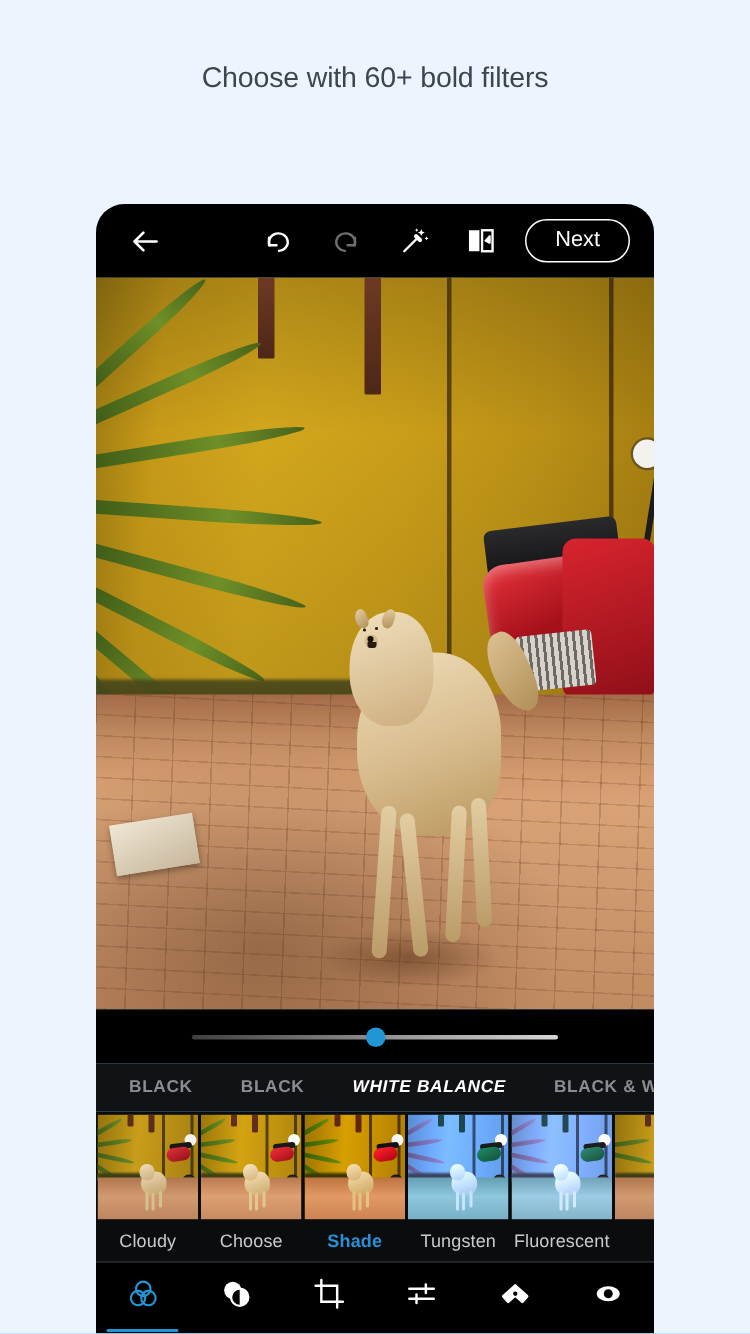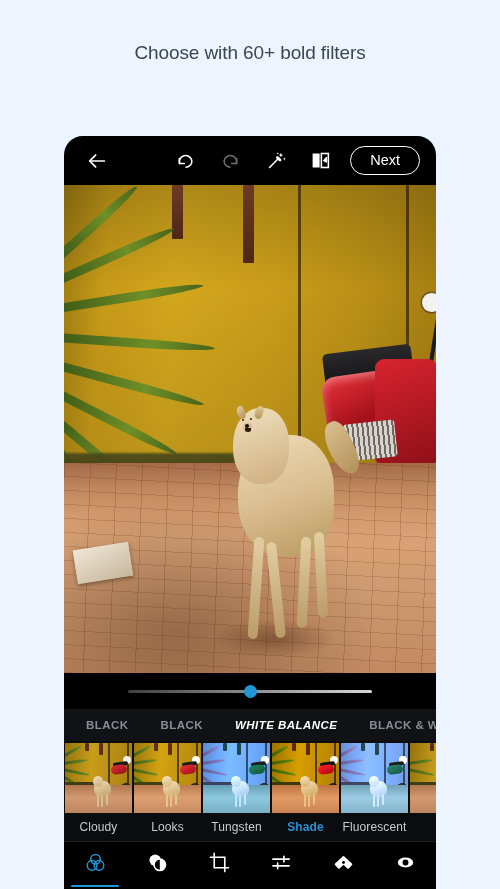--- a/index.html
+++ b/index.html
@@ -496,21 +496,56 @@
             <div class="t-ground"></div>
           <div class="t-dog">
               <div class="t-dbody"></div>
               <div class="t-dhead"></div>
               <div class="t-dleg" style="left:26%;top:58%;height:38%"></div>
               <div class="t-dleg" style="left:44%;top:60%;height:36%"></div>
               <div class="t-dleg" style="left:66%;top:58%;height:34%"></div>
             </div>
         </div>
       </div>
-      <div class="filter-label">Looks</div>
+      <div class="filter-label">Choose</div>
+    </div>
+
+    <div class="filter selected">
+      <div class="thumb vivid">
+        <div class="thumb-img">
+          <div class="t-wall"></div>
+            <div class="t-seam" style="left:64%"></div>
+            <div class="t-seam" style="left:92%"></div>
+          <div class="t-hinge" style="left:30%;top:0;height:12%"></div>
+            <div class="t-hinge" style="left:50%;top:0;height:17%"></div>
+          <div class="t-palm">
+              <div class="t-frond" style="top:8%;width:70%;transform:rotate(-30deg)"></div>
+              <div class="t-frond" style="top:26%;width:86%;transform:rotate(-8deg)"></div>
+              <div class="t-frond" style="top:46%;width:90%;transform:rotate(12deg)"></div>
+              <div class="t-frond" style="top:66%;width:76%;transform:rotate(32deg)"></div>
+              <div class="t-frond" style="top:84%;width:58%;transform:rotate(52deg)"></div>
+            </div>
+          <div class="t-moto">
+              <div class="t-mirror"></div>
+              <div class="t-seat"></div>
+              <div class="t-tank"></div>
+              <div class="t-wheel"></div>
+            </div>
+          <div class="t-hedge"></div>
+            <div class="t-ground"></div>
+          <div class="t-dog">
+              <div class="t-dbody"></div>
+              <div class="t-dhead"></div>
+              <div class="t-dleg" style="left:26%;top:58%;height:38%"></div>
+              <div class="t-dleg" style="left:44%;top:60%;height:36%"></div>
+              <div class="t-dleg" style="left:66%;top:58%;height:34%"></div>
+            </div>
+        </div>
+      </div>
+      <div class="filter-label">Shade</div>
     </div>
 
     <div class="filter">
       <div class="thumb cool">
         <div class="thumb-img">
           <div class="t-wall"></div>
             <div class="t-seam" style="left:64%"></div>
             <div class="t-seam" style="left:92%"></div>
           <div class="t-hinge" style="left:30%;top:0;height:12%"></div>
             <div class="t-hinge" style="left:50%;top:0;height:17%"></div>
@@ -534,55 +569,20 @@
               <div class="t-dhead"></div>
               <div class="t-dleg" style="left:26%;top:58%;height:38%"></div>
               <div class="t-dleg" style="left:44%;top:60%;height:36%"></div>
               <div class="t-dleg" style="left:66%;top:58%;height:34%"></div>
             </div>
         </div>
       </div>
       <div class="filter-label">Tungsten</div>
     </div>
 
-    <div class="filter selected">
-      <div class="thumb vivid">
-        <div class="thumb-img">
-          <div class="t-wall"></div>
-            <div class="t-seam" style="left:64%"></div>
-            <div class="t-seam" style="left:92%"></div>
-          <div class="t-hinge" style="left:30%;top:0;height:12%"></div>
-            <div class="t-hinge" style="left:50%;top:0;height:17%"></div>
-          <div class="t-palm">
-              <div class="t-frond" style="top:8%;width:70%;transform:rotate(-30deg)"></div>
-              <div class="t-frond" style="top:26%;width:86%;transform:rotate(-8deg)"></div>
-              <div class="t-frond" style="top:46%;width:90%;transform:rotate(12deg)"></div>
-              <div class="t-frond" style="top:66%;width:76%;transform:rotate(32deg)"></div>
-              <div class="t-frond" style="top:84%;width:58%;transform:rotate(52deg)"></div>
-            </div>
-          <div class="t-moto">
-              <div class="t-mirror"></div>
-              <div class="t-seat"></div>
-              <div class="t-tank"></div>
-              <div class="t-wheel"></div>
-            </div>
-          <div class="t-hedge"></div>
-            <div class="t-ground"></div>
-          <div class="t-dog">
-              <div class="t-dbody"></div>
-              <div class="t-dhead"></div>
-              <div class="t-dleg" style="left:26%;top:58%;height:38%"></div>
-              <div class="t-dleg" style="left:44%;top:60%;height:36%"></div>
-              <div class="t-dleg" style="left:66%;top:58%;height:34%"></div>
-            </div>
-        </div>
-      </div>
-      <div class="filter-label">Shade</div>
-    </div>
-
     <div class="filter">
       <div class="thumb cool2">
         <div class="thumb-img">
           <div class="t-wall"></div>
             <div class="t-seam" style="left:64%"></div>
             <div class="t-seam" style="left:92%"></div>
           <div class="t-hinge" style="left:30%;top:0;height:12%"></div>
             <div class="t-hinge" style="left:50%;top:0;height:17%"></div>
           <div class="t-palm">
               <div class="t-frond" style="top:8%;width:70%;transform:rotate(-30deg)"></div>

